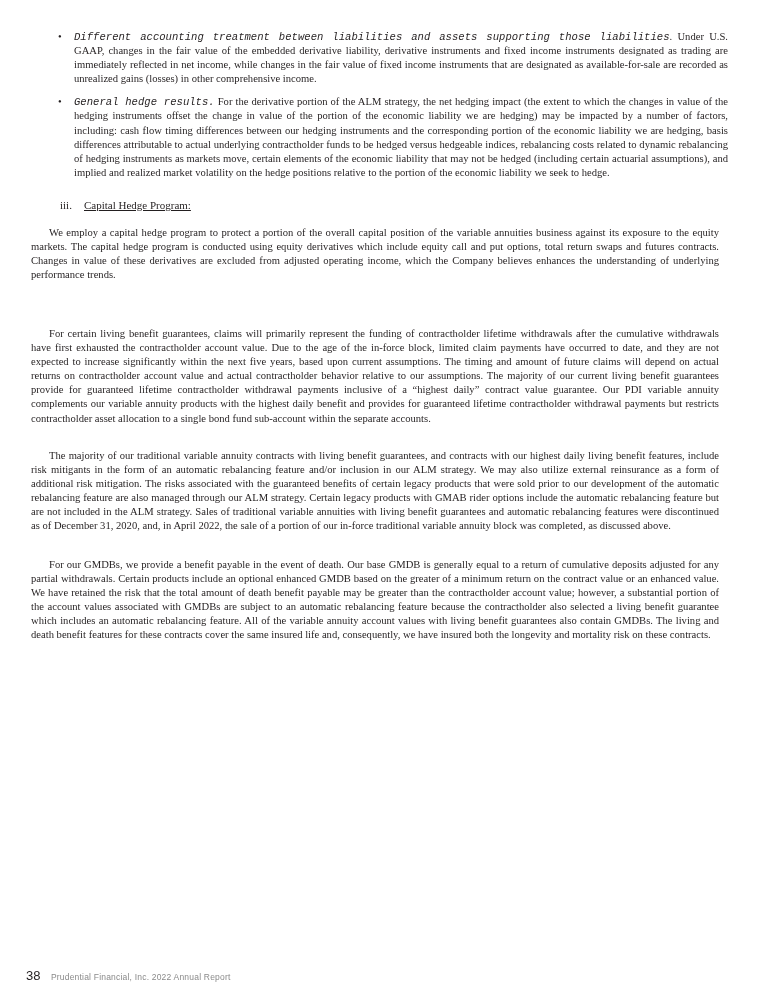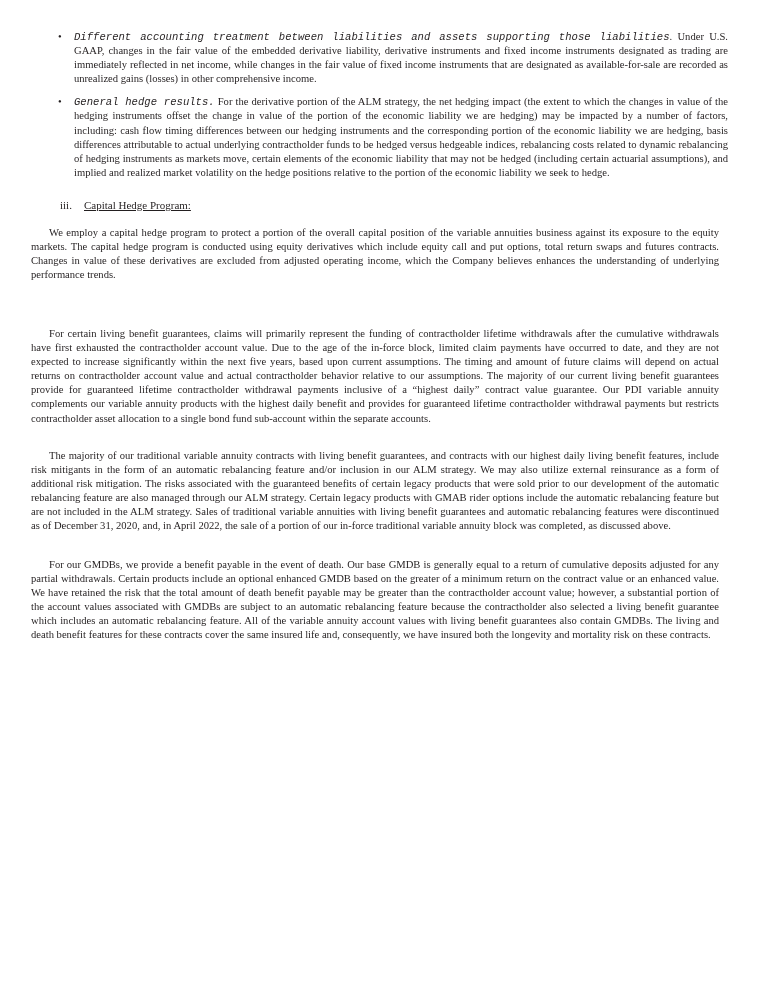--- a/index.html
+++ b/index.html
@@ -43,14 +43,18 @@
     <span class="num">iii.</span><span class="title">Capital Hedge Program:</span>
   </div>
 
   <p class="para txt" style="top:219px;">We employ a capital hedge program to protect a portion of the overall capital position of the variable annuities business against its exposure to the equity markets. The capital hedge program is conducted using equity derivatives which include equity call and put options, total return swaps and futures contracts. Changes in value of these derivatives are excluded from adjusted operating income, which the Company believes enhances the understanding of underlying performance trends.</p>
 
 
   <p class="para txt" style="top:320px;">For certain living benefit guarantees, claims will primarily represent the funding of contractholder lifetime withdrawals after the cumulative withdrawals have first exhausted the contractholder account value. Due to the age of the in-force block, limited claim payments have occurred to date, and they are not expected to increase significantly within the next five years, based upon current assumptions. The timing and amount of future claims will depend on actual returns on contractholder account value and actual contractholder behavior relative to our assumptions. The majority of our current living benefit guarantees provide for guaranteed lifetime contractholder withdrawal payments inclusive of a “highest daily” contract value guarantee. Our PDI variable annuity complements our variable annuity products with the highest daily benefit and provides for guaranteed lifetime contractholder withdrawal payments but restricts contractholder asset allocation to a single bond fund sub-account within the separate accounts.</p>
   <p class="para txt" style="top:442px;">The majority of our traditional variable annuity contracts with living benefit guarantees, and contracts with our highest daily living benefit features, include risk mitigants in the form of an automatic rebalancing feature and/or inclusion in our ALM strategy. We may also utilize external reinsurance as a form of additional risk mitigation. The risks associated with the guaranteed benefits of certain legacy products that were sold prior to our development of the automatic rebalancing feature are also managed through our ALM strategy. Certain legacy products with GMAB rider options include the automatic rebalancing feature but are not included in the ALM strategy. Sales of traditional variable annuities with living benefit guarantees and automatic rebalancing features were discontinued as of December 31, 2020, and, in April 2022, the sale of a portion of our in-force traditional variable annuity block was completed, as discussed above.</p>
   <p class="para txt" style="top:551px;">For our GMDBs, we provide a benefit payable in the event of death. Our base GMDB is generally equal to a return of cumulative deposits adjusted for any partial withdrawals. Certain products include an optional enhanced GMDB based on the greater of a minimum return on the contract value or an enhanced value. We have retained the risk that the total amount of death benefit payable may be greater than the contractholder account value; however, a substantial portion of the account values associated with GMDBs are subject to an automatic rebalancing feature because the contractholder also selected a living benefit guarantee which includes an automatic rebalancing feature. All of the variable annuity account values with living benefit guarantees also contain GMDBs. The living and death benefit features for these contracts cover the same insured life and, consequently, we have insured both the longevity and mortality risk on these contracts.</p>
 
+  <div class="footer">
+    <span class="pg">38</span>
+    <span class="rpt">Prudential Financial, Inc. 2022 Annual Report</span>
+  </div>
 
 </div>
 
 </body></html>

